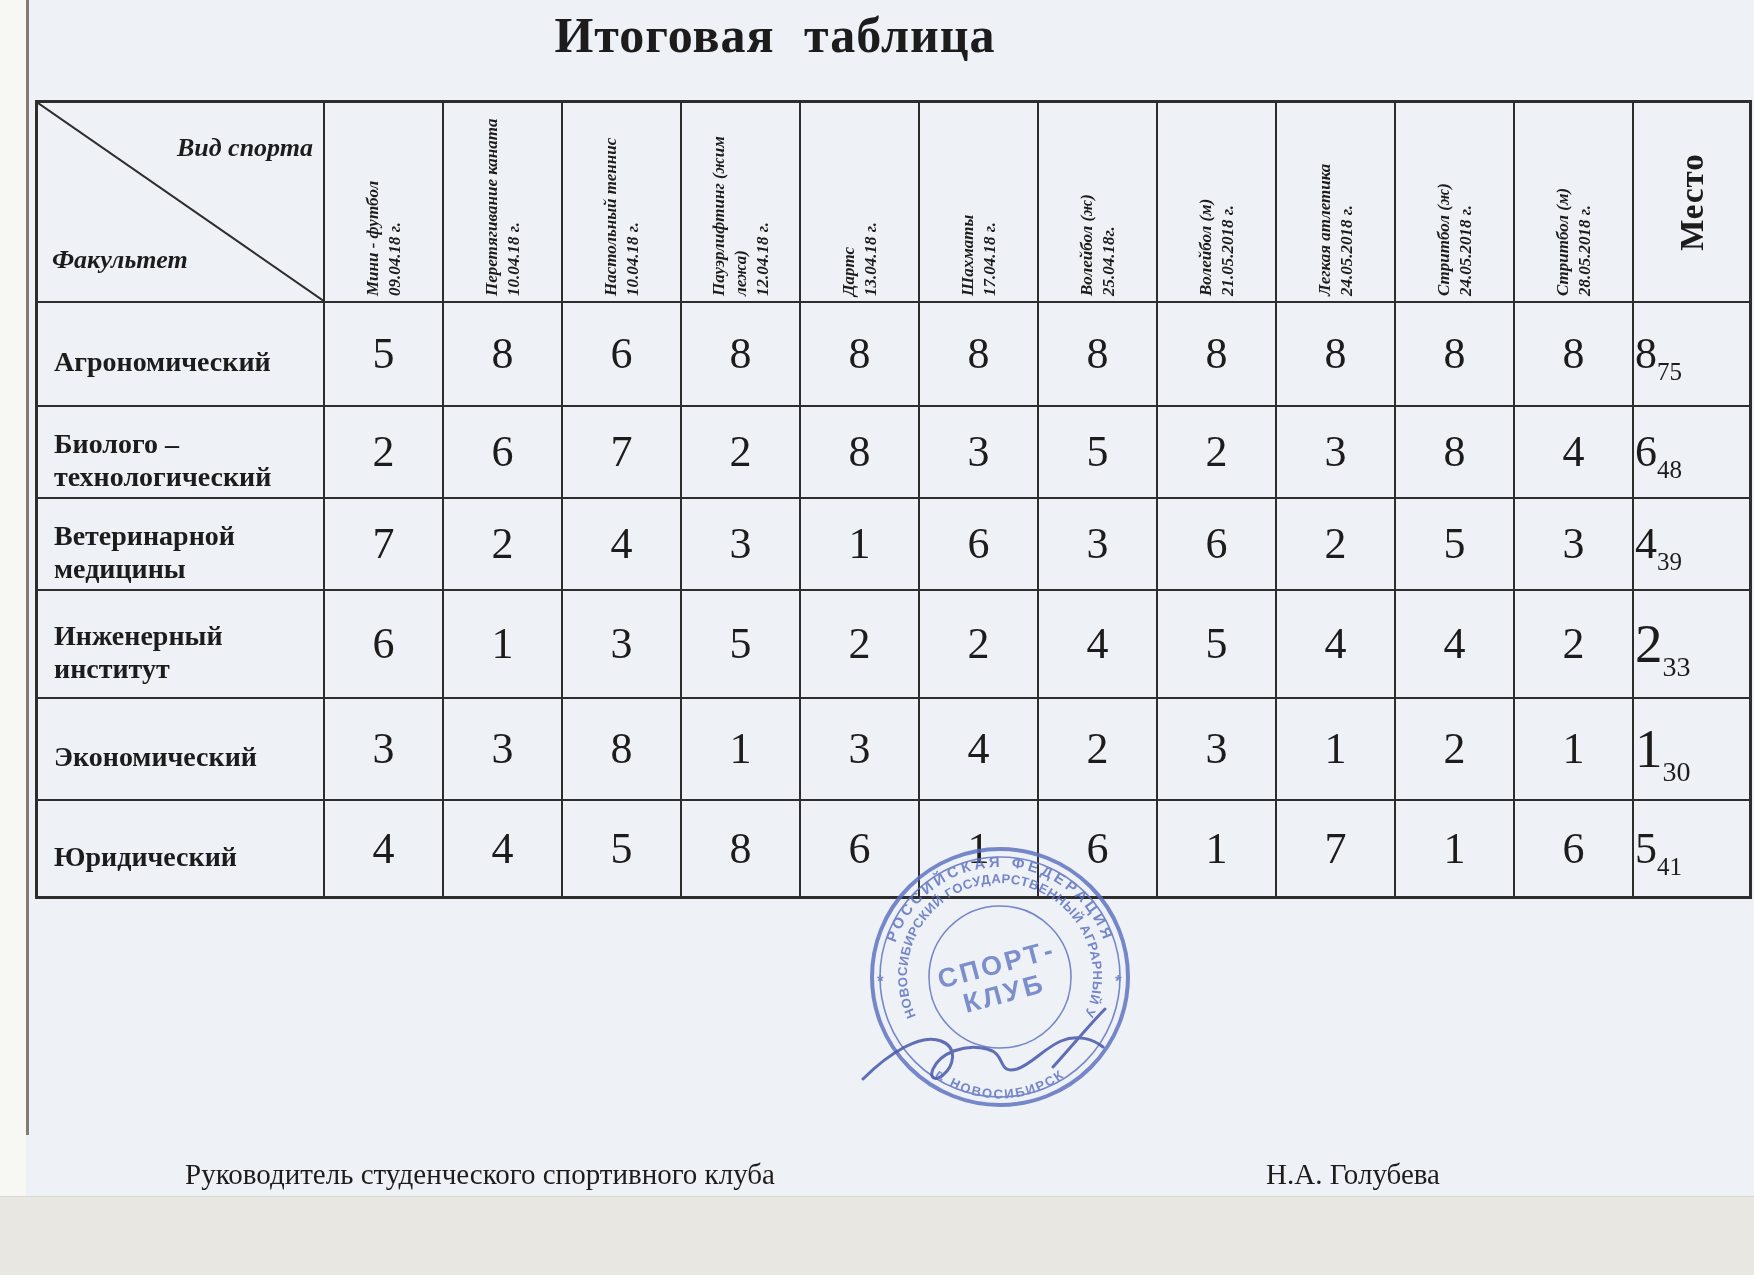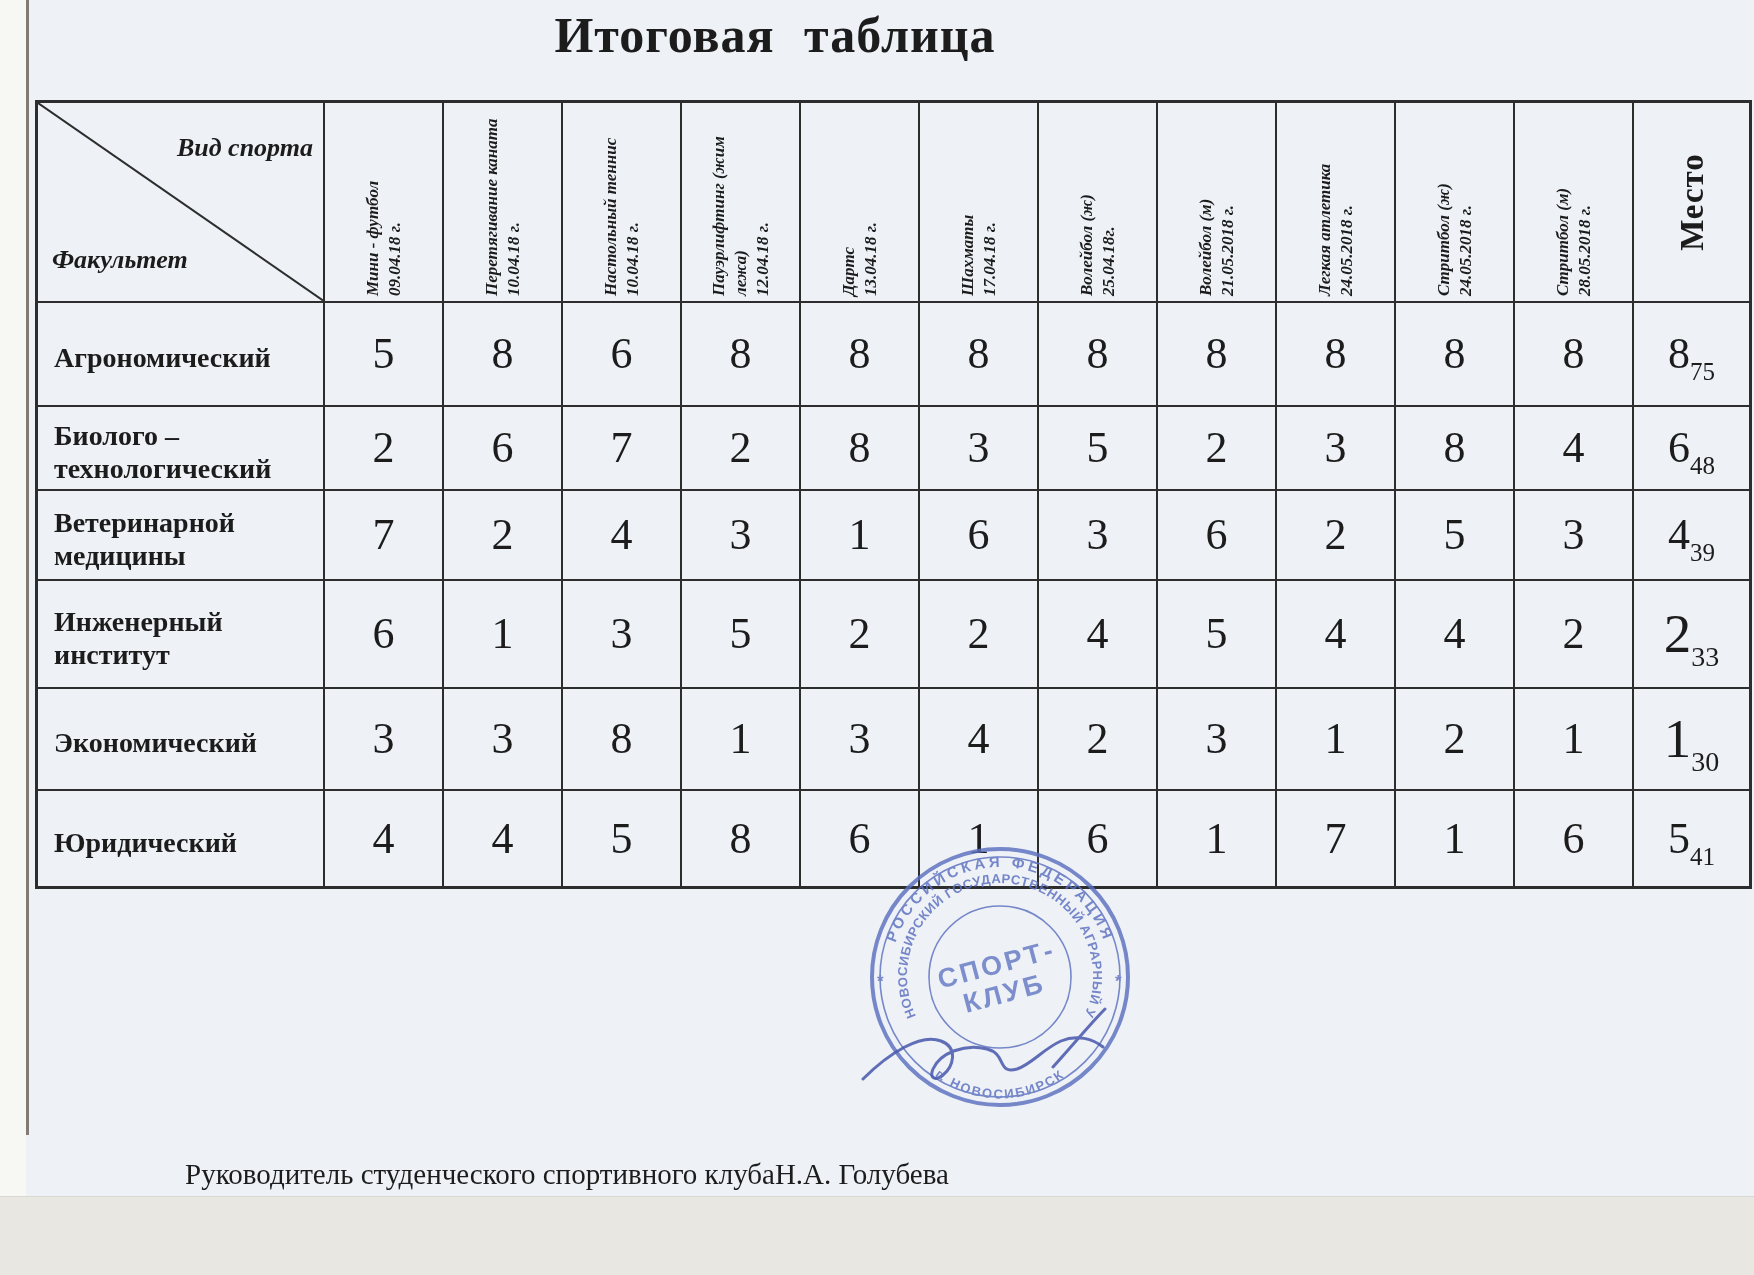--- a/index.html
+++ b/index.html
@@ -29,37 +29,37 @@
   .corner-diag { position:absolute; left:0; top:0; width:100%; height:100%; }
   .corner-top { position:absolute; right:10px; top:30px; font:bold italic 26px "Liberation Serif",serif; }
   .corner-bottom { position:absolute; left:14px; bottom:26px; font:bold italic 26px "Liberation Serif",serif; }
 
   th.sport-th { width:117px; position:relative; }
   th.place-th { width:115px; position:relative; }
   .rot { position:absolute; left:50%; top:50%; width:188px; transform:translate(-50%,-50%) rotate(-90deg); text-align:left; }
   .sport-name, .sport-date { font:bold italic 17px/1.28 "Liberation Serif",serif; white-space:normal; }
   .rot-place { text-align:center; font:bold 33px "Liberation Serif",serif; letter-spacing:1px; }
 
-  tbody td.fac { font-weight:bold; font-size:28px; line-height:1.18; padding:12px 8px 4px 16px; }
+  tbody td.fac { font-weight:bold; font-size:28px; line-height:1.18; padding:20px 8px 4px 16px; }
   tbody td.score { text-align:center; font-size:44px; }
-  tbody td.place { text-align:center; font-size:44px;margin-left:8px; }
+  tbody td.place { text-align:left; font-size:44px;margin-left:8px; }
   td.place .ps { font-size:25px; vertical-align:-12px; line-height:0; }
   td.place.big { font-size:55px;font-family:Liberation Serif, serif; }
   td.place.big .ps { font-size:28px; vertical-align:-14px; }
 
   tbody tr:nth-child(1) { height:104px; }
   tbody tr:nth-child(2) { height:76px; }
   tbody tr:nth-child(3) { height:90px; }
   tbody tr:nth-child(4) { height:108px; }
   tbody tr:nth-child(5) { height:102px; }
   tbody tr:nth-child(6) { height:98px; }
   tbody tr:nth-child(7) { height:124px; }
   tbody tr:nth-child(8) { height:106px; }
 
-  .footer-row { position:absolute; left:0; top:1158px; width:1590px; display:flex; padding:0 150px 0 185px; box-sizing:border-box; }
+  .footer-row { position:absolute; left:0; top:1158px; width:1590px; display:flex; justify-content:space-between; padding:0 150px 0 185px; box-sizing:border-box; }
   .footer-left, .footer-right { font-size:29px; }
 
   .stamp-svg { position:absolute; left:850px; top:827px; width:300px; height:300px; pointer-events:none; }
   .sig-svg { position:absolute; left:845px; top:995px; width:330px; height:115px; pointer-events:none; }
   .stamp-ring-text { font-family:"Liberation Sans","DejaVu Sans",sans-serif; font-weight:bold; fill:#5b70c0; }
   .stamp-center-text { font-family:"Liberation Sans","DejaVu Sans",sans-serif; font-weight:bold; fill:#6579c5; }
 </style>
 </head>
 <body>
 

